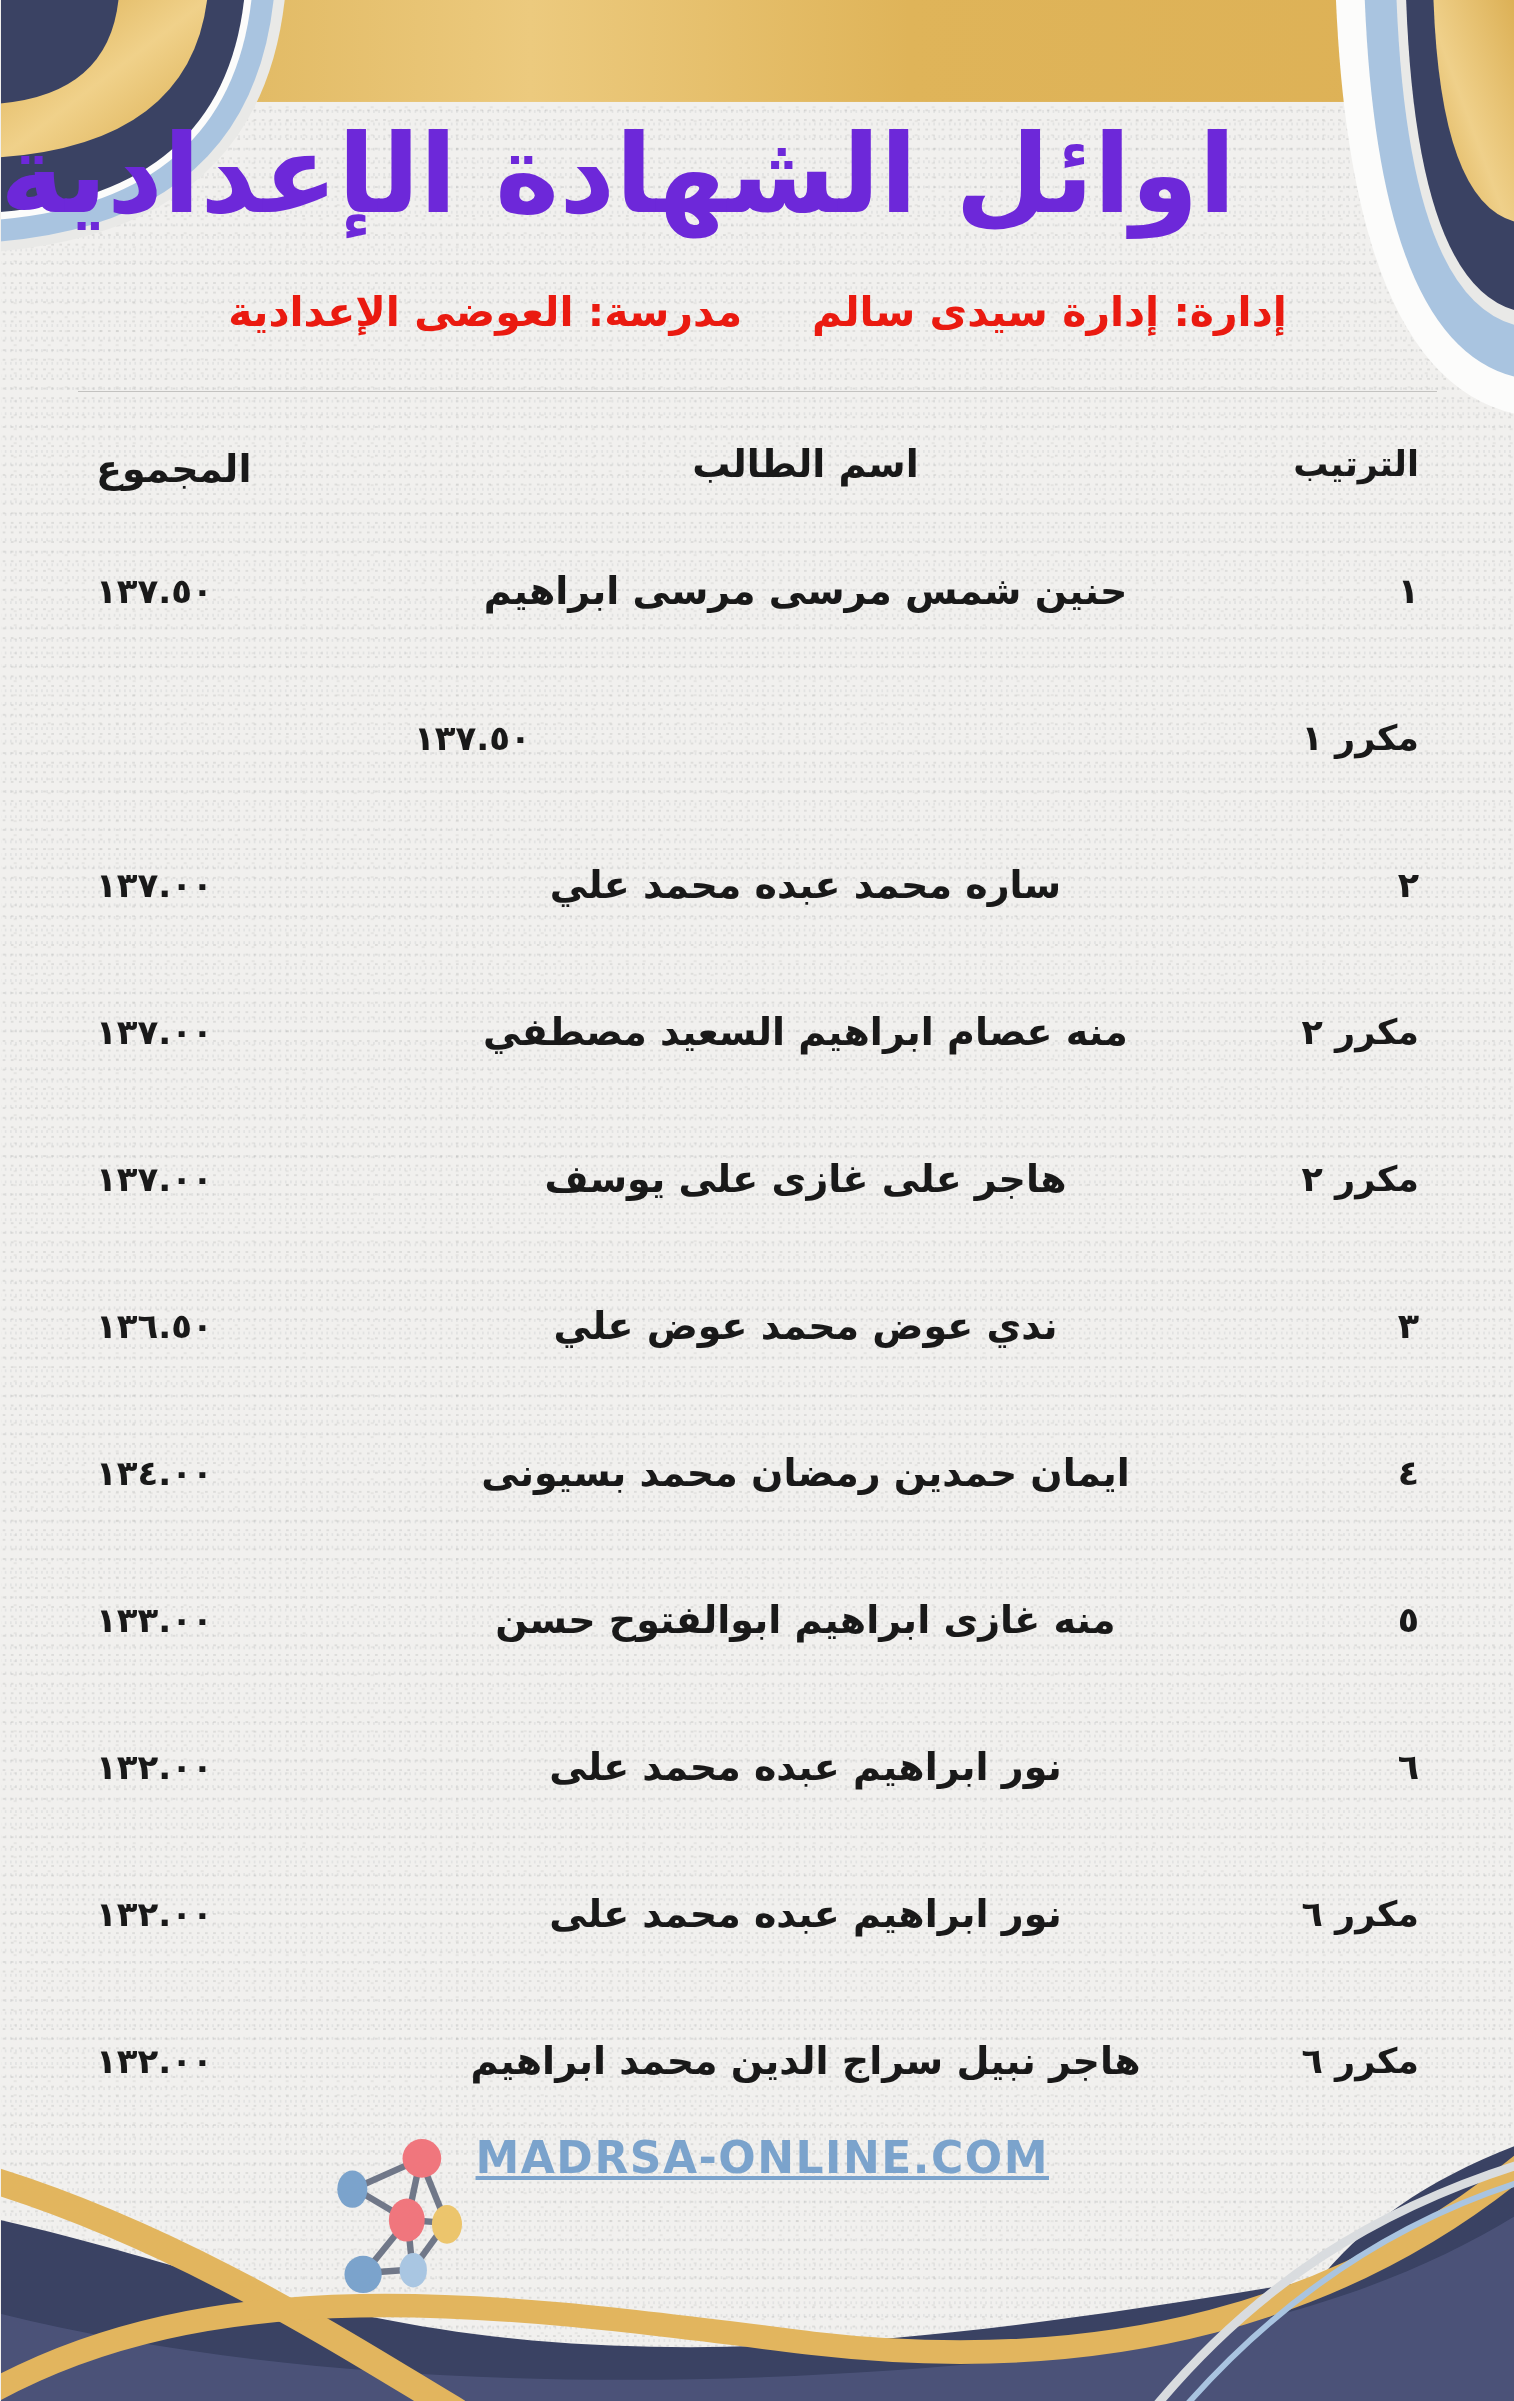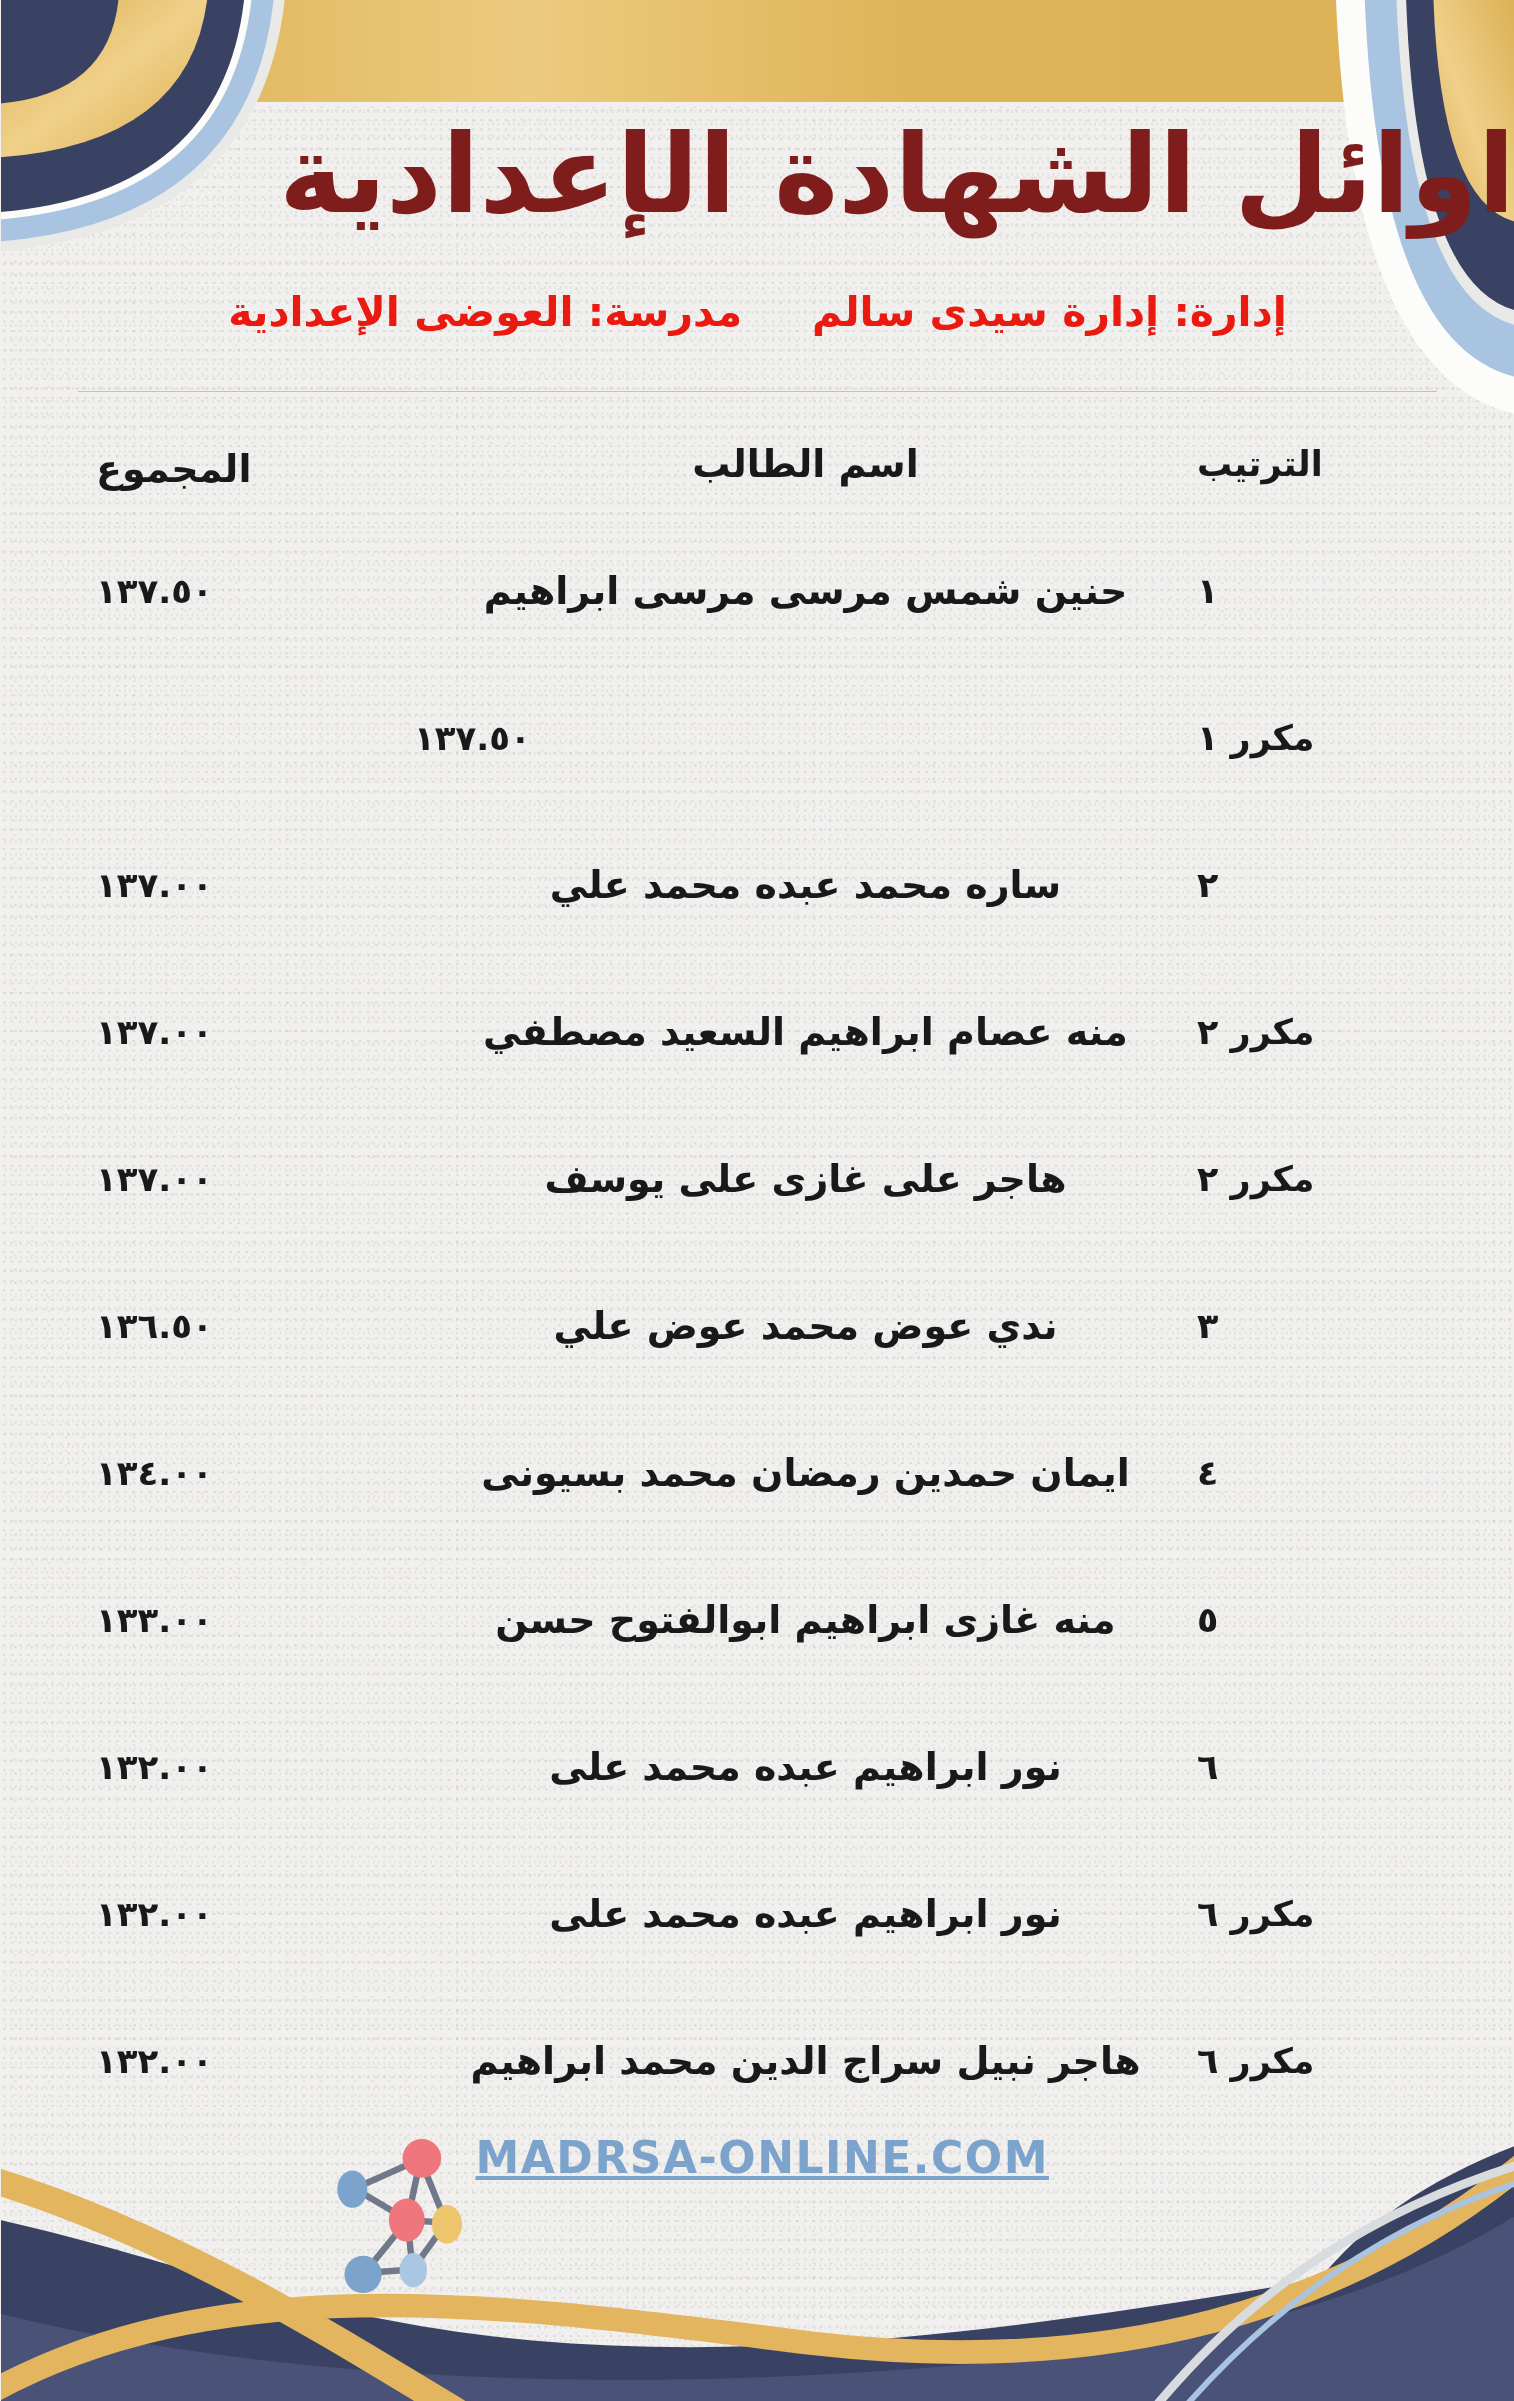--- a/index.html
+++ b/index.html
@@ -14,22 +14,22 @@
       radial-gradient(rgba(175,175,172,.18) 1.5px, transparent 1.6px);
     background-size:8.1px 9.6px, 5.2px 12.6px, 17px 14px;
     background-position:0 0, 3px 4.4px, 6.7px 2.2px;
     overflow:hidden;
   }
   .decor { position:absolute; inset:0; width:1515px; height:2401px; pointer-events:none; z-index:1; }
   .content { position:absolute; inset:0; z-index:2; }
 
   .page-title {
     position:absolute; top:111px; right:0; left:0;
-    text-align:right;
-    font-size:109px; font-weight:bold; color:#7f1d1d;
+    text-align:left;
+    font-size:109px; font-weight:bold; color:#6d28d9;
     letter-spacing:-1.5px;
   }
   .subtitle {
     position:absolute; top:288px; right:0; left:0;
     display:flex; justify-content:center; gap:70px;
     font-size:41px; font-weight:bold; color:#ea1a10;
   }
   .separator {
     position:absolute; top:391px; right:78px; left:78px;
     border-top:1.5px solid #c3c2c0;
@@ -38,21 +38,21 @@
   .list { position:absolute; top:410px; right:0; left:0; }
   .lrow {
     display:grid;
     grid-template-columns:222px 1fr 318px; 
     align-items:center;
     padding:0 96px;
     height:147px;
     color:#191919;
   }
   .lrow.header { height:107px; font-weight:bold; font-size:38px; }
-  .cell-rank  { text-align:left; font-size:35px; font-weight:bold; }
+  .cell-rank  { text-align:right; font-size:35px; font-weight:bold; }
   .cell-name  { text-align:center; font-size:38px; font-weight:bold; }
   .cell-total { text-align:left; font-size:34px; font-weight:bold; }
   .lrow.header .cell-total { font-size:38px;margin-top:11px; }
 
   .logo {
     position:absolute; top:2132px; right:466px;
     display:flex; align-items:flex-start; gap:13.3px; flex-direction:row;
     z-index:3;
   }
   .logo-texts { display:flex; flex-direction:column; align-items:center; gap:10.3px; }

